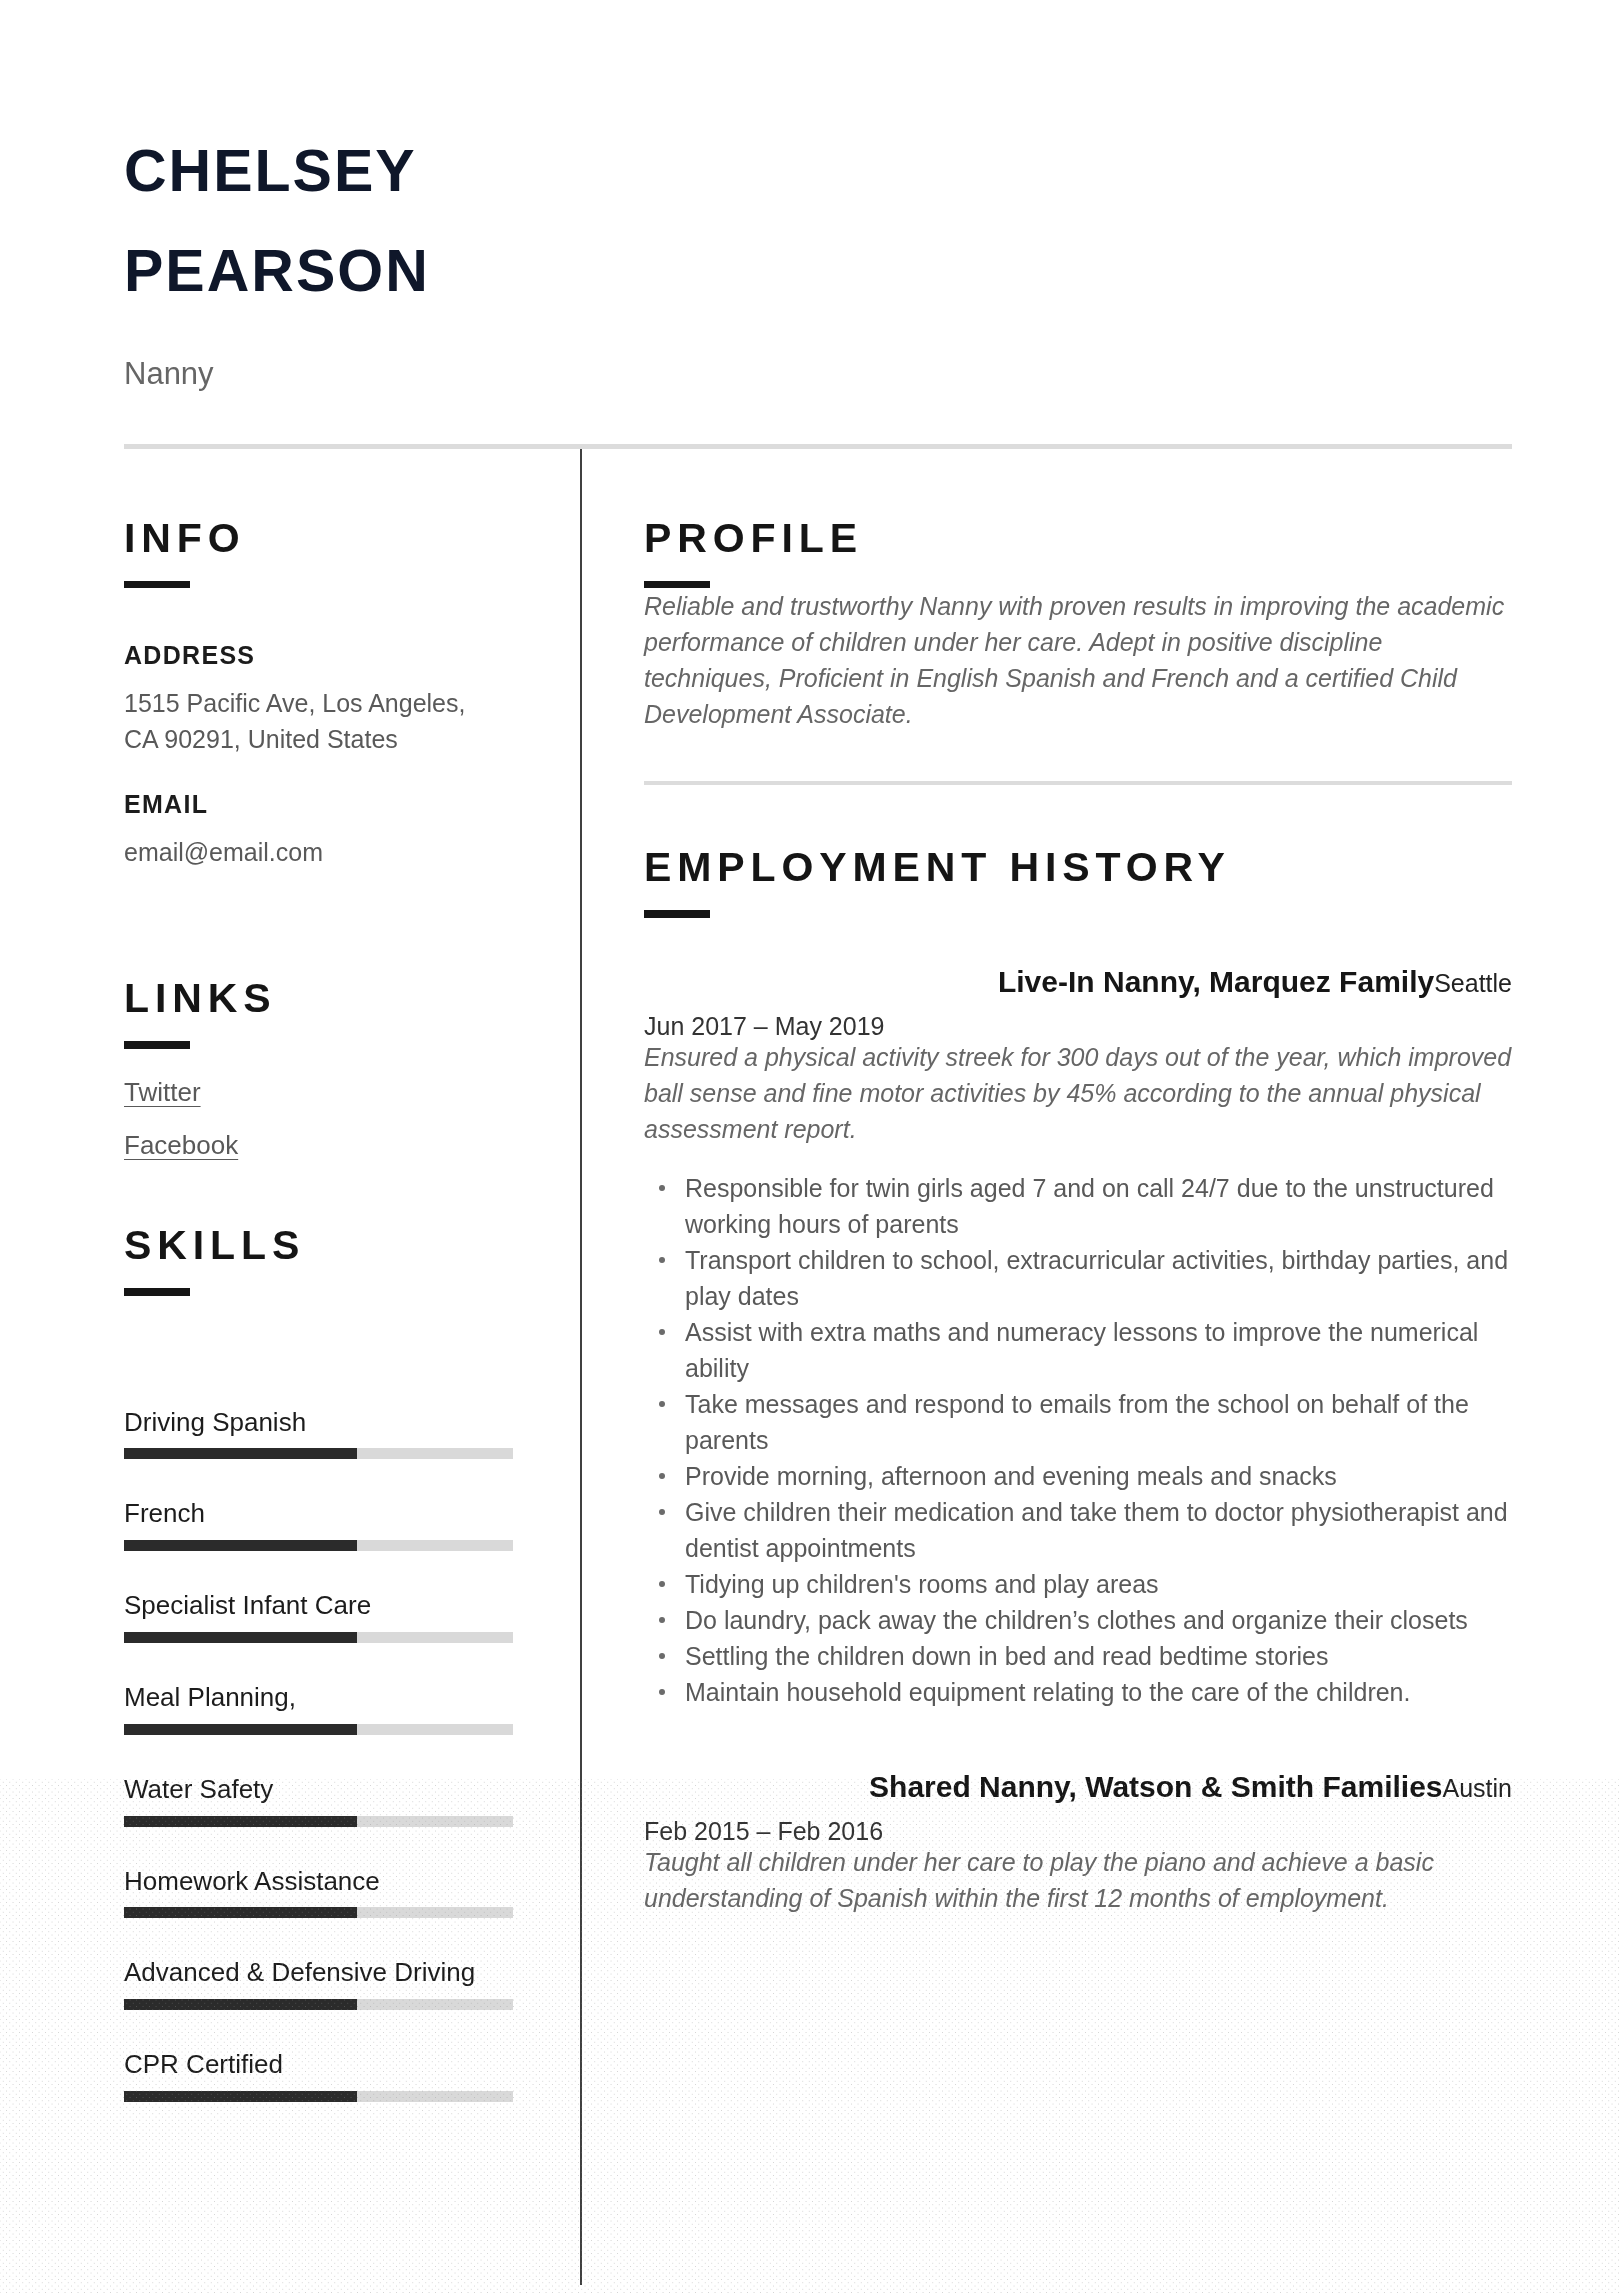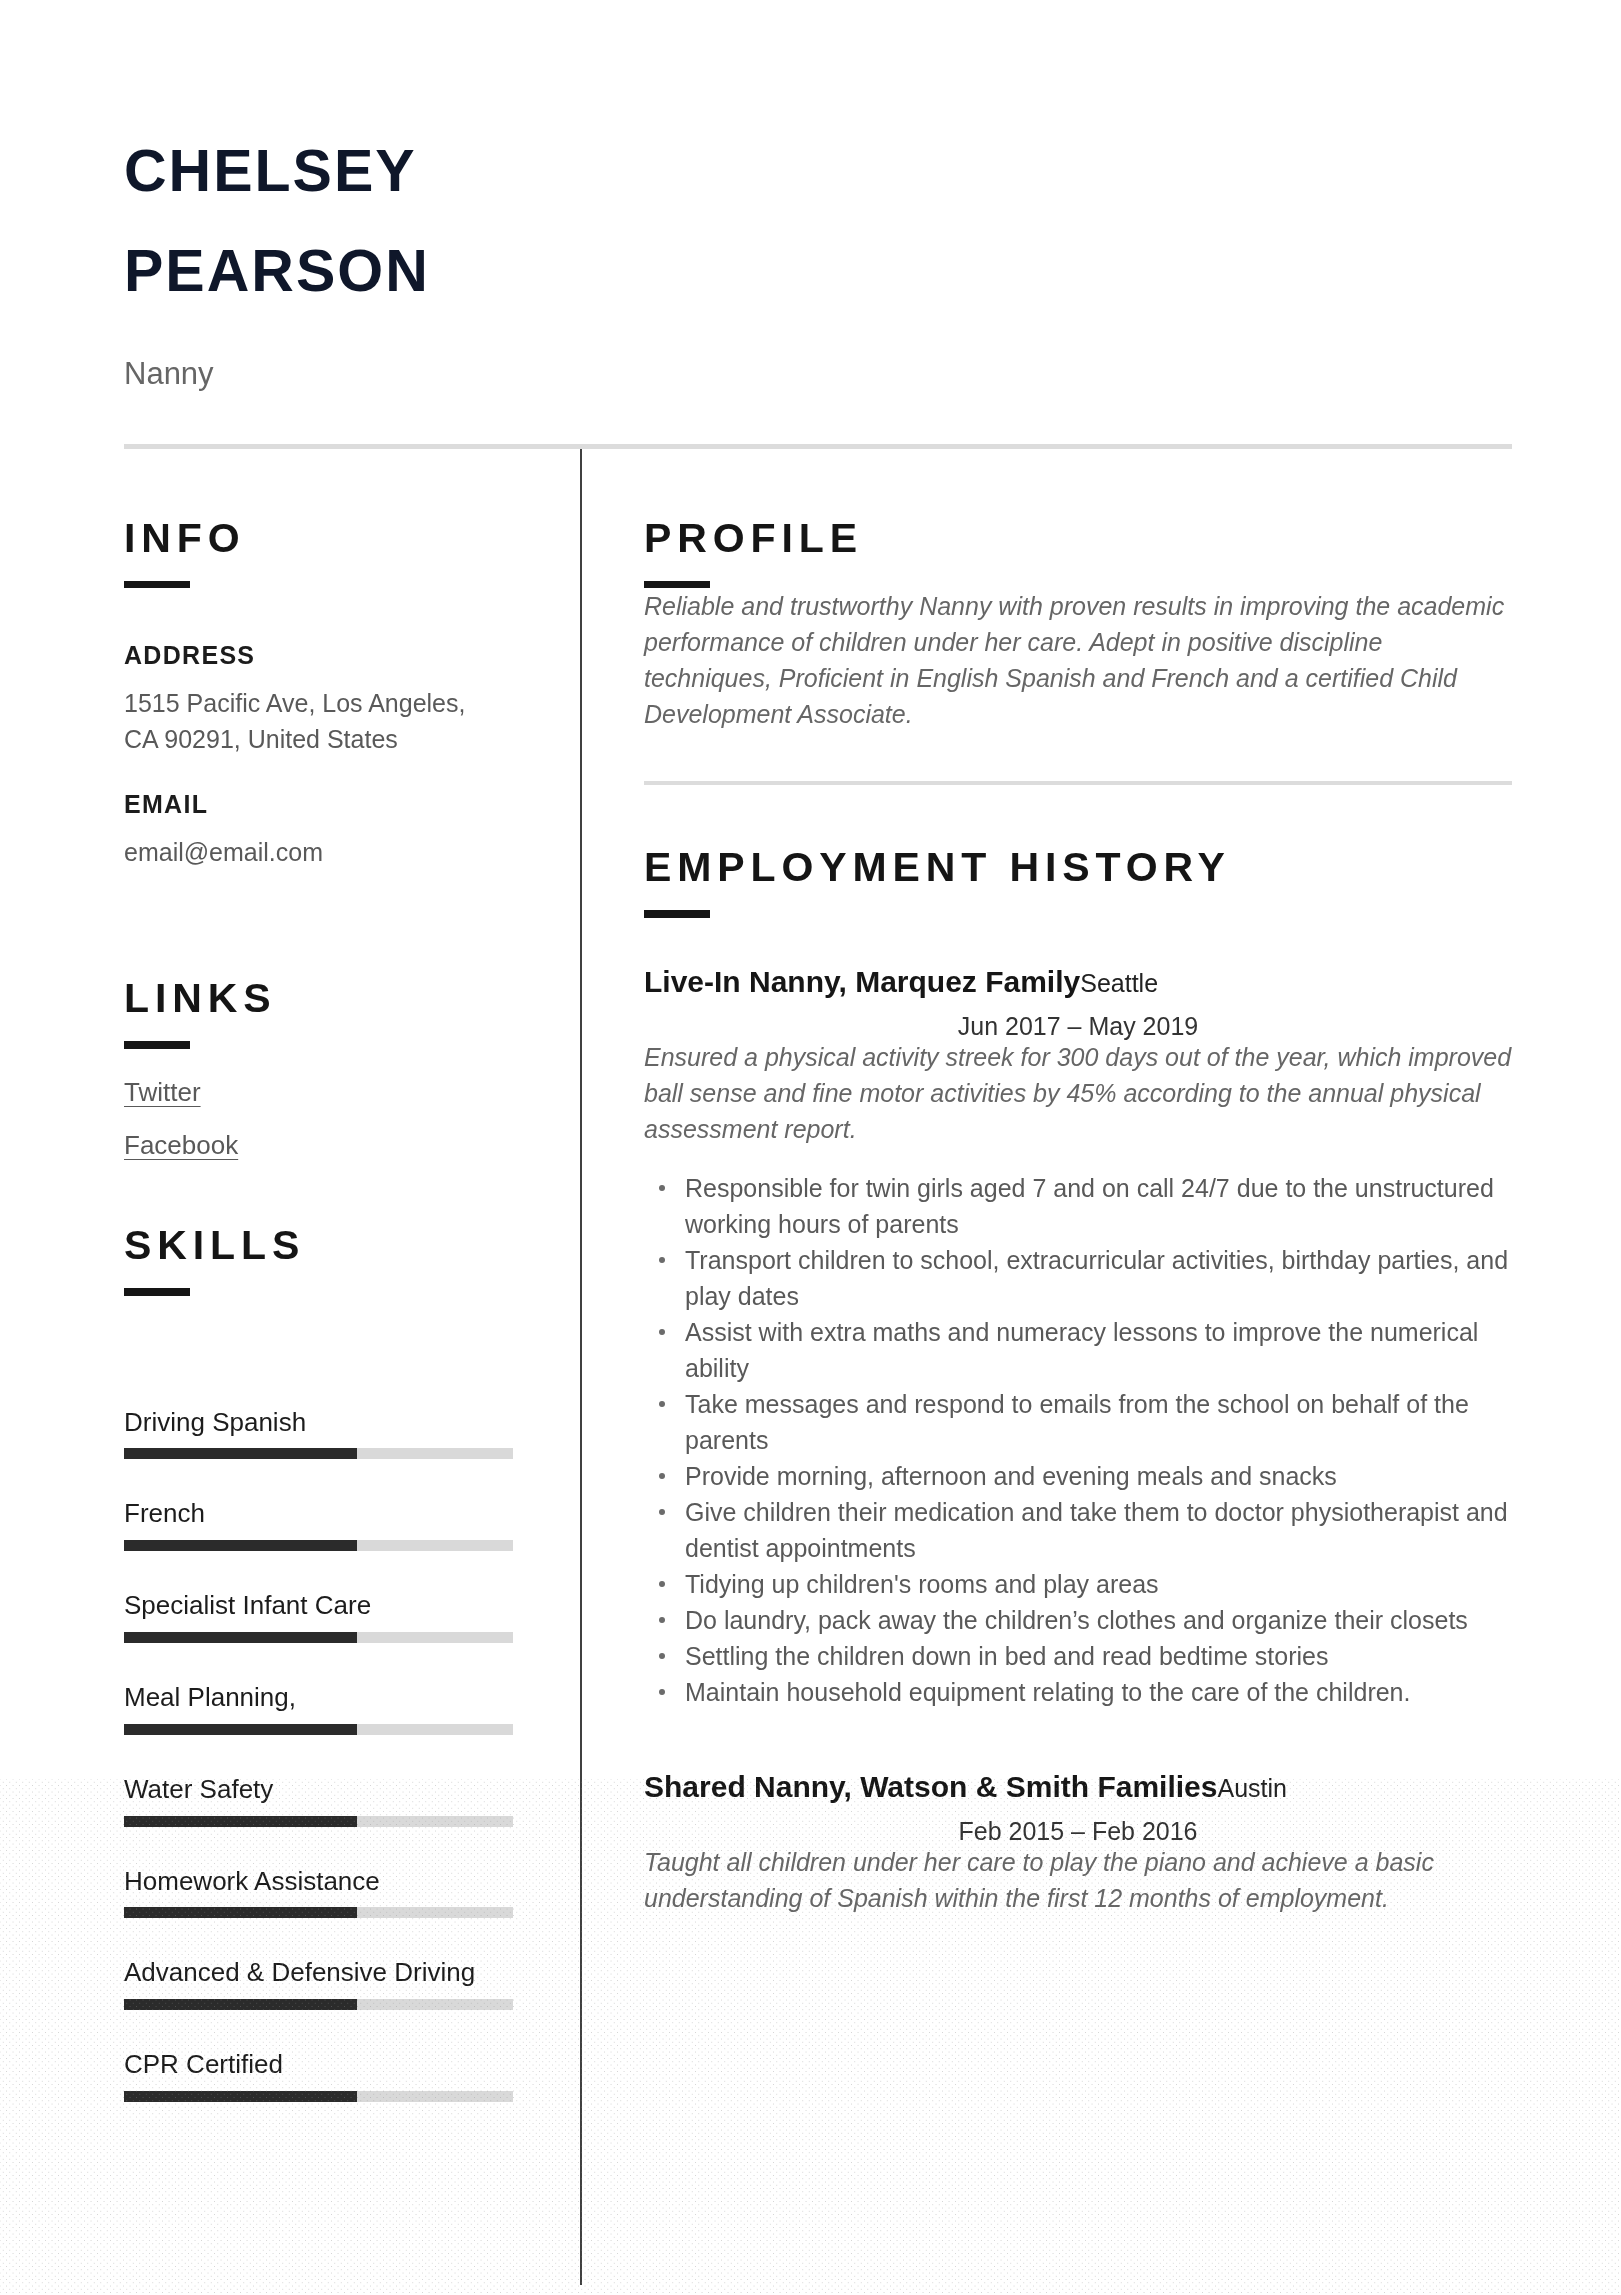--- a/index.html
+++ b/index.html
@@ -72,24 +72,24 @@
   .profile-text {
     font-size:25px; line-height:36px;
     font-style:italic; color:#666;
   }
   .section-divider { height:3.9px; background:#dcdcdc; margin-top:49px; }
   .employment-block h2 { margin-top:62px; }
 
   .jobs { margin-top:0; }
   .job { margin-top:46px; }
   .job + .job { margin-top:59px; }
-  .job-title-row { display:flex; justify-content:flex-start; align-items:baseline; }
+  .job-title-row { display:flex; justify-content:flex-end; align-items:baseline;margin-left:44px; }
   .job-title { font-size:30px; line-height:35px; font-weight:bold; color:#161616; }
   .job-location { font-size:25px; line-height:1; color:#222; }
-  .job-dates { margin-top:14.4px; font-size:25px; line-height:1; color:#333;text-align:center; }
+  .job-dates { margin-top:14.4px; font-size:25px; line-height:1; color:#333; }
   .job-summary {
     font-size:25px; line-height:36px;
     font-style:italic; color:#666;
   }
   ul.job-bullets { margin-top:23.6px; list-style:none; padding-left:41px; }
   ul.job-bullets:empty { display:none; }
   ul.job-bullets li {
     font-size:25px; line-height:36px; color:#595959; position:relative;
   }
   ul.job-bullets li::before {

